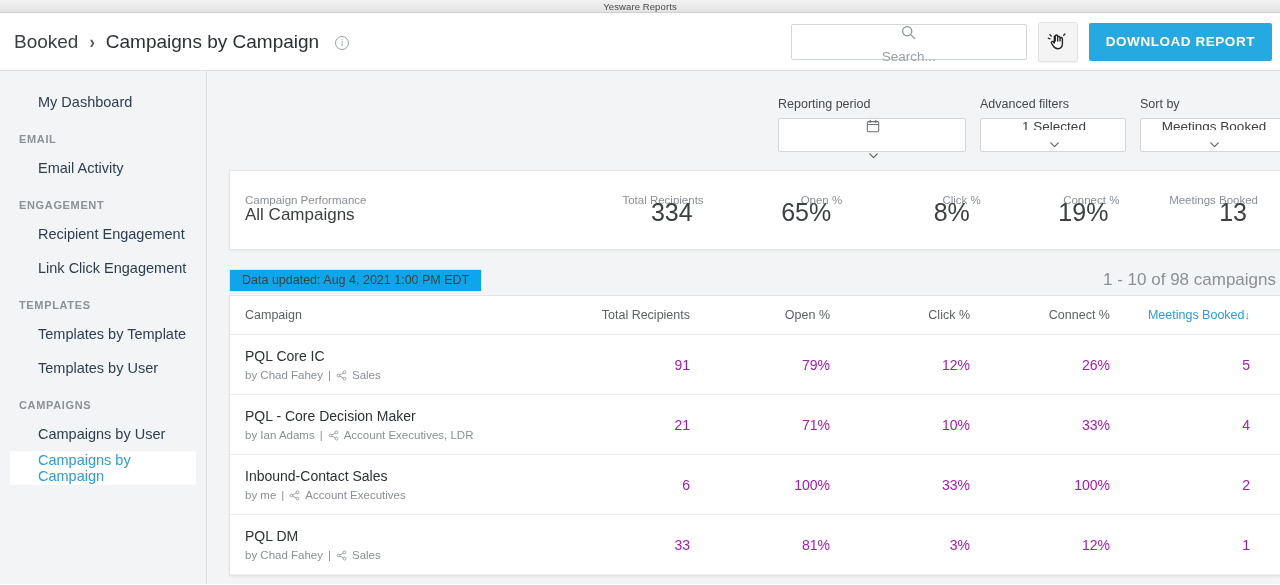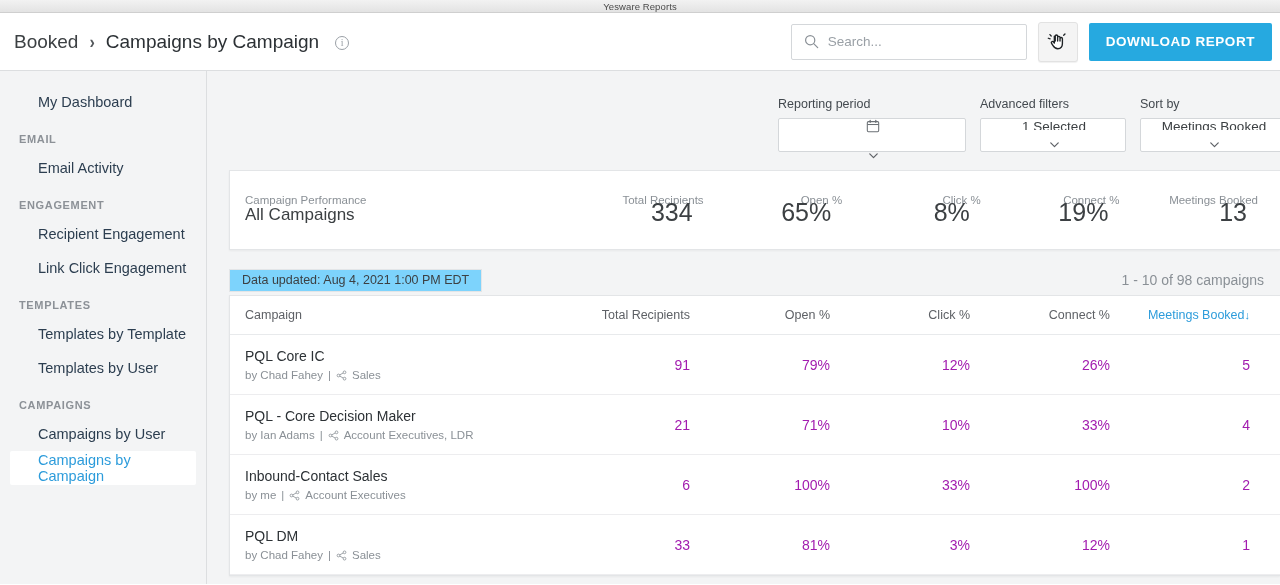--- a/index.html
+++ b/index.html
@@ -51,20 +51,21 @@
 
   .header-right {
     margin-left: auto; display: flex; align-items: center; gap: 11px;
   }
   .searchbox {
     width: 236px; height: 36px;
     border: 1px solid #d4d7da; border-radius: 2px;
     background: #fff;
     display: flex; align-items: center; gap: 9px;
     padding: 0 12px;
+    flex-direction: column;
   }
   .search-glyph { width: 15px; height: 15px; flex: none; }
   .search-ph { font-size: 13.5px; color: #9aa0a6; }
 
   .icon-btn {
     width: 40px; height: 40px;
     background: #f4f4f4;
     border: 1px solid #e2e2e2;
     border-radius: 3px;
     display: flex; align-items: center; justify-content: center;
@@ -165,27 +166,27 @@
     position: absolute; right: 11px; top: 4px;
     font-size: 25px; color: #3c4043; font-weight: 300;
   }
 
   
   .tablebar {
     margin-top: 15px; height: 30px;
     display: flex; align-items: center;
   }
   .updated-chip {
-    background: #7dd3fc; border: 1px solid #e3e5e7;
+    background: #0ea5e9; border: 1px solid #e3e5e7;
     height: 23px; display: flex; align-items: center;
     padding: 0 12px; font-size: 12.5px; color: #3c4043;
   }
   .pagecount {
-    margin-left: auto; margin-right: 16px;
-    font-size: 14px; color: #8a9096;
+    margin-left: auto; margin-right: 4px;
+    font-size: 17px; color: #8a9096;
   }
 
   
   .table {
     background: #fff;
     border: 1px solid #e3e5e7;
     border-right: none;
     box-shadow: 0 1px 2px rgba(0,0,0,.05);
   }
   .trow {

